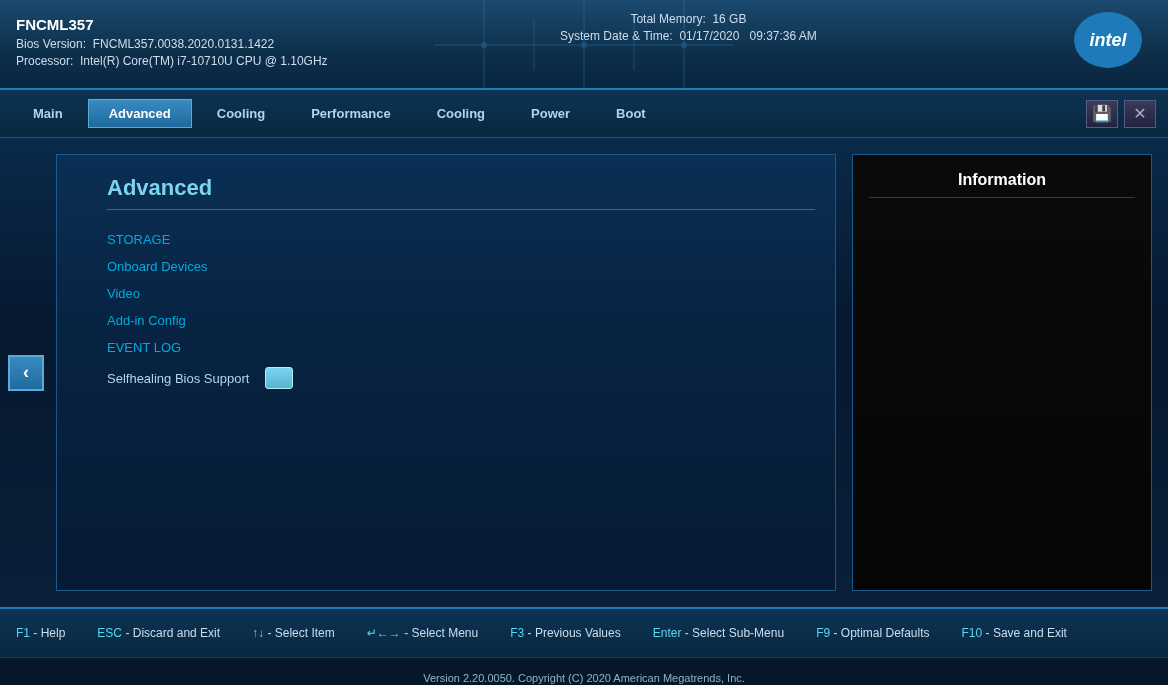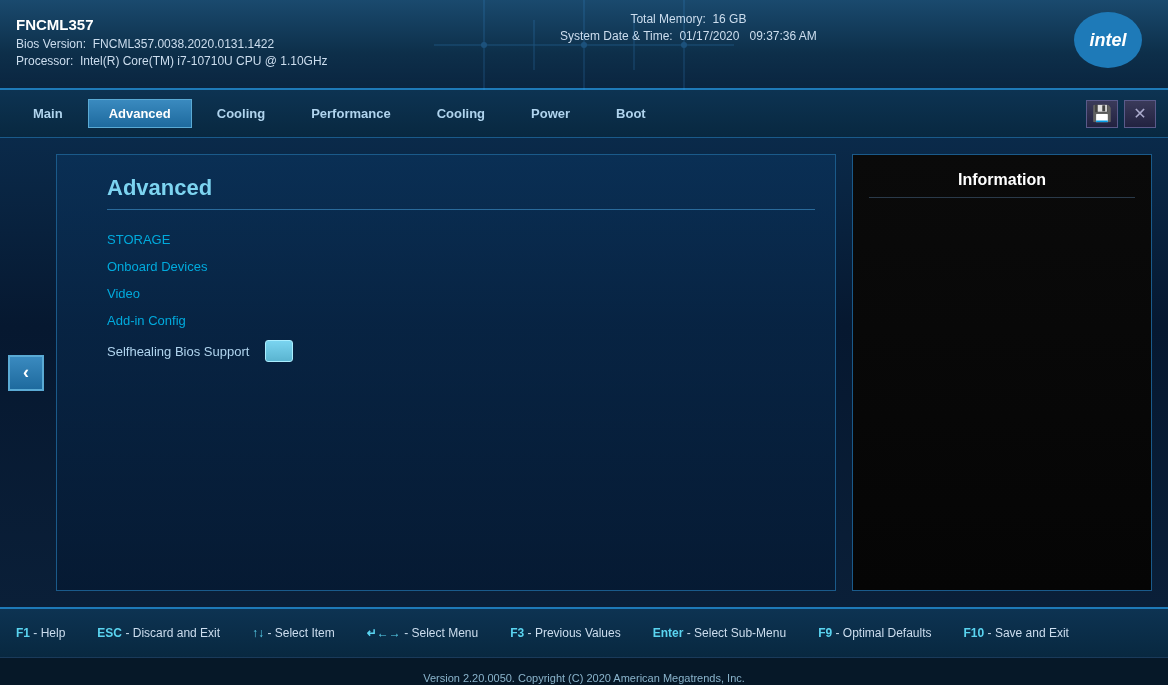--- a/index.html
+++ b/index.html
@@ -232,21 +232,21 @@
       padding: 0 16px;
       gap: 32px;
     }
 
     .footer-key {
       color: #ccddee;
       font-size: 12px;
     }
     .footer-key span.key-name {
       color: #5ad4f0;
-      font-weight: bold;
+      font-weight: normal;
     }
 
     #version-bar {
       background: #061828;
       height: 40px;
       display: flex;
       align-items: center;
       justify-content: center;
       border-top: 1px solid #1a3a5a;
     }
@@ -324,20 +324,21 @@
 <div id="main-content">
   <div id="back-button">‹</div>
 
   <div id="left-panel">
     <div id="left-panel-title">Advanced</div>
 
     <div class="menu-item">STORAGE</div>
     <div class="menu-item">Onboard Devices</div>
     <div class="menu-item">Video</div>
     <div class="menu-item">Add-in Config</div>
+    <div class="menu-item">EVENT LOG</div>
     <div class="menu-item no-underline">
       <div id="selfhealing-row">
         <span>Selfhealing Bios Support</span>
         <span class="mini-icon"></span>
       </div>
     </div>
   </div>
 
   <div id="right-panel">
     <div id="info-title">Information</div>

